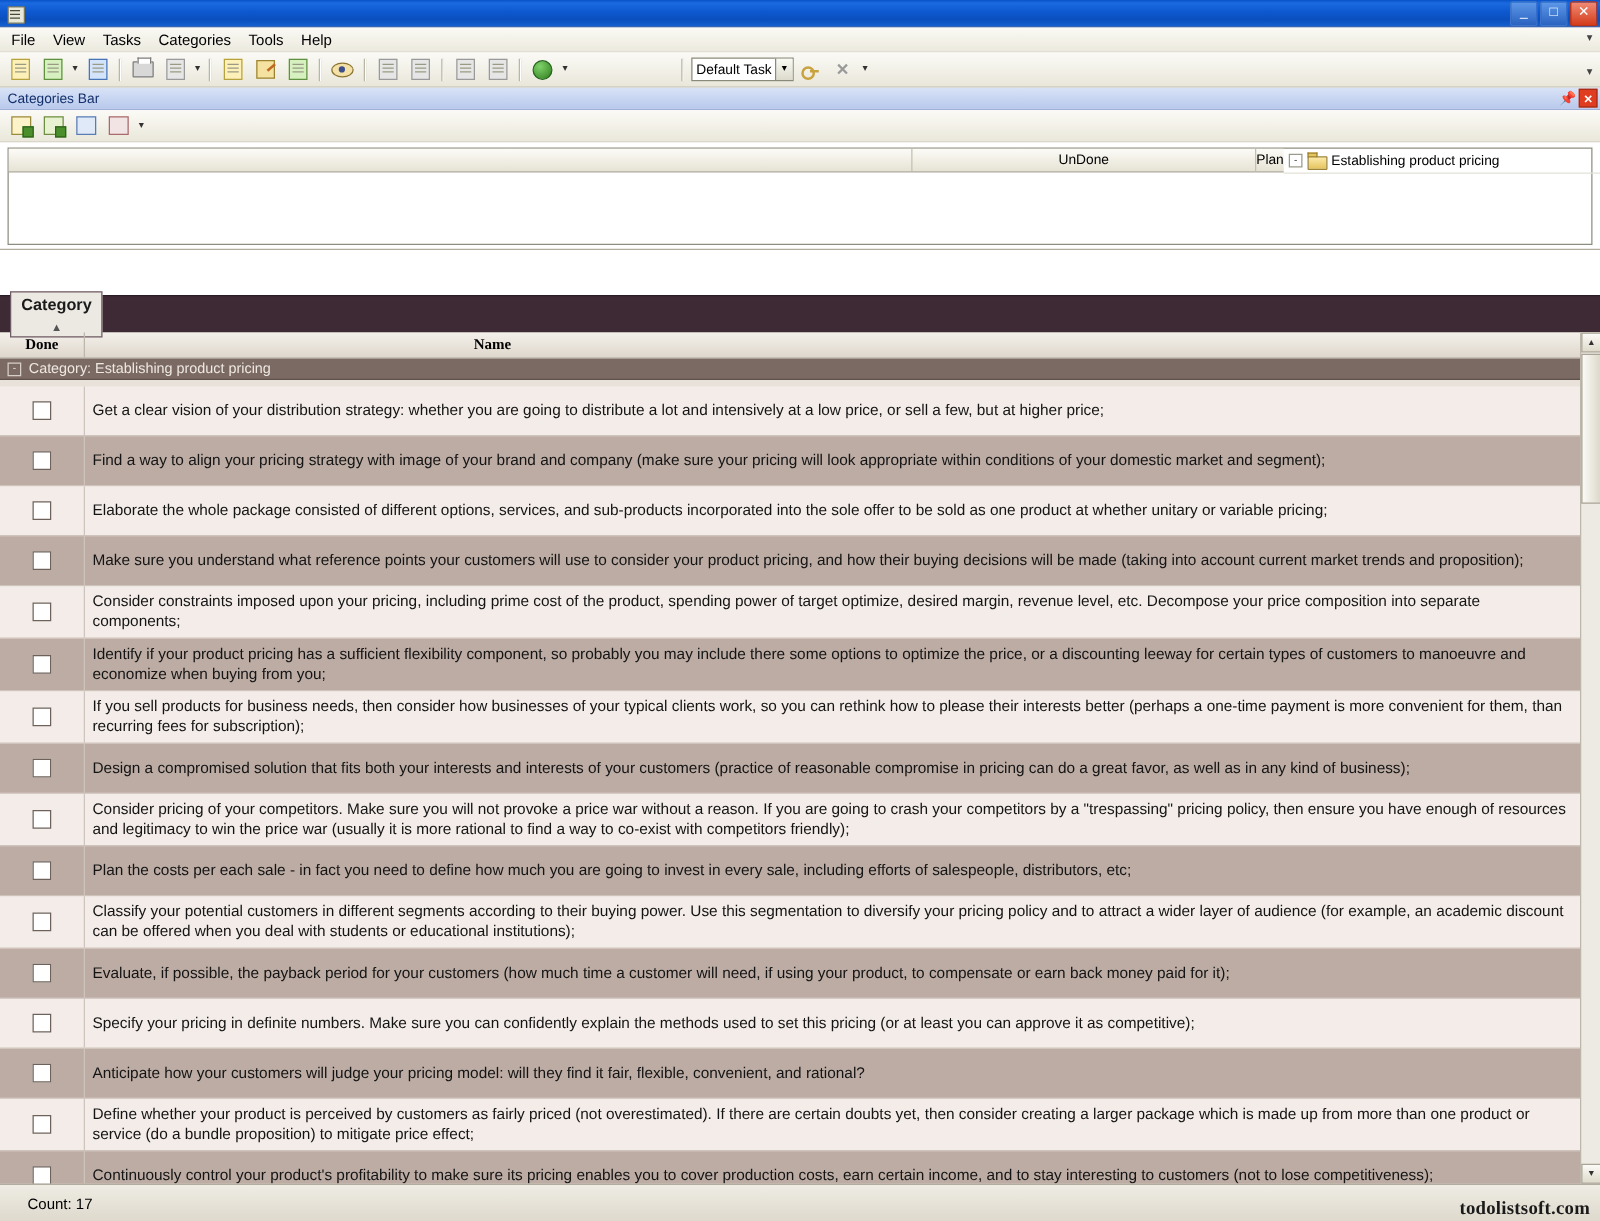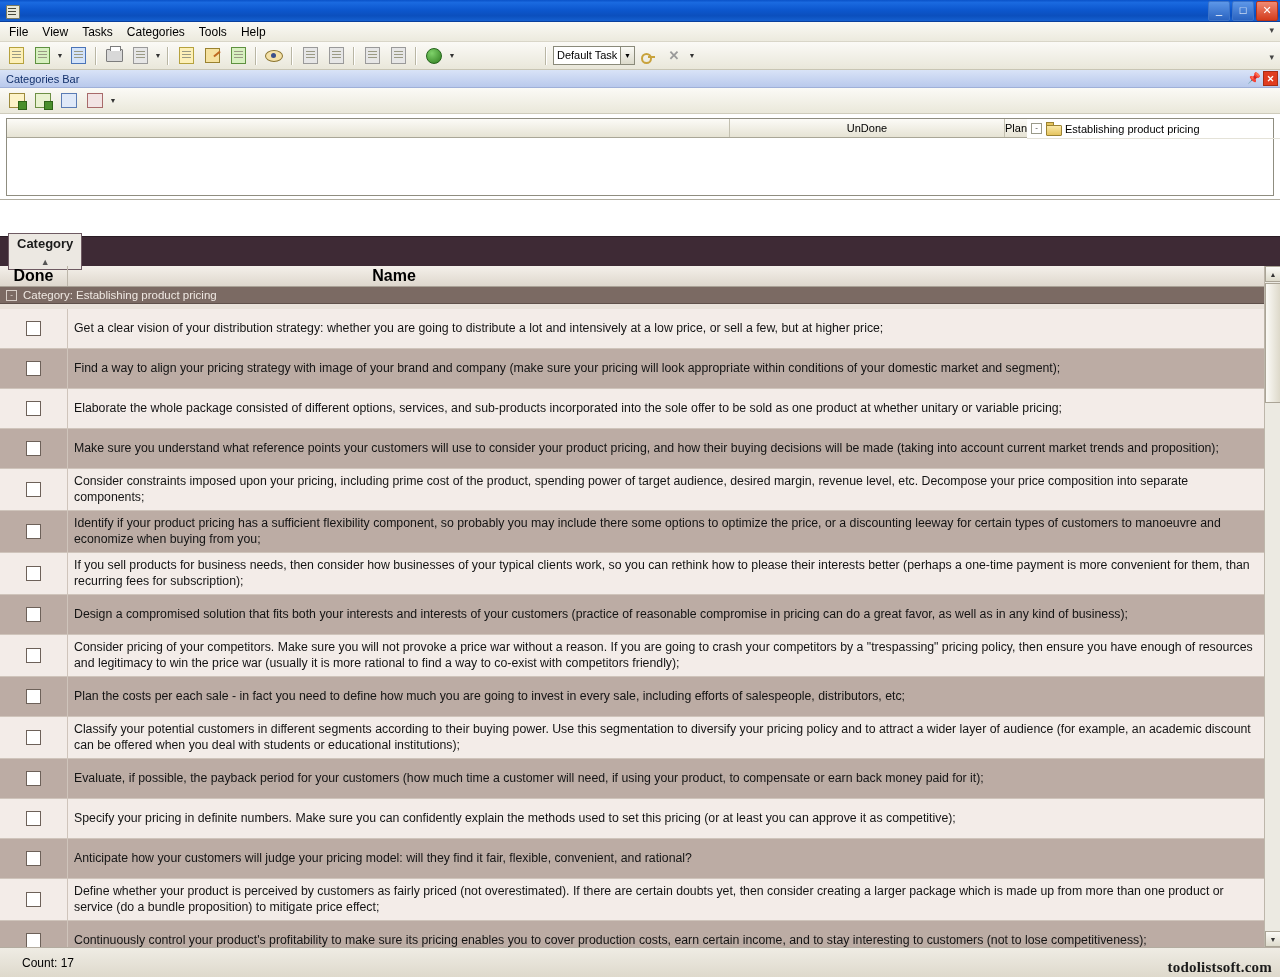--- a/index.html
+++ b/index.html
@@ -439,23 +439,24 @@
     gap: 6px;
     flex-direction: column;
   }
   .group-chip .sort { font-size: 9px; color: #555; }
 
   .col-header {
     height: 20px;
     background: linear-gradient(to bottom, #f4f0ea, #ded7cd);
     border-bottom: 1px solid #a9a196;
     display: flex;
-    font-size: 16px;
+    font-size: 12px;
     font-weight: bold;
     align-items: flex-start;
+    font-family: Liberation Serif, serif;
   }
   .col-header .done-col {
     flex: 0 0 68px;
     text-align: center;
     border-right: 1px solid #bdb6aa;
     height: 100%;
     line-height: 19px;
     box-sizing: border-box;
   }
   .col-header .name-col {
@@ -775,21 +776,21 @@
     <div class="task-row even">
       <div class="cb-cell">
           <span class="cbx"></span>
         </div>
       <div class="txt-cell">Make sure you understand what reference points your customers will use to consider your product pricing, and how their buying decisions will be made (taking into account current market trends and proposition);</div>
     </div>
     <div class="task-row odd">
       <div class="cb-cell">
           <span class="cbx"></span>
         </div>
-      <div class="txt-cell">Consider constraints imposed upon your pricing, including prime cost of the product, spending power of target audience, desired margin, revenue level, etc. Decompose your price composition into separate components;</div>
+      <div class="txt-cell">Consider constraints imposed upon your pricing, including prime cost of the product, spending power of target optimize, desired margin, revenue level, etc. Decompose your price composition into separate components;</div>
     </div>
     <div class="task-row even">
       <div class="cb-cell">
           <span class="cbx"></span>
         </div>
       <div class="txt-cell">Identify if your product pricing has a sufficient flexibility component, so probably you may include there some options to optimize the price, or a discounting leeway for certain types of customers to manoeuvre and economize when buying from you;</div>
     </div>
     <div class="task-row odd">
       <div class="cb-cell">
           <span class="cbx"></span>

